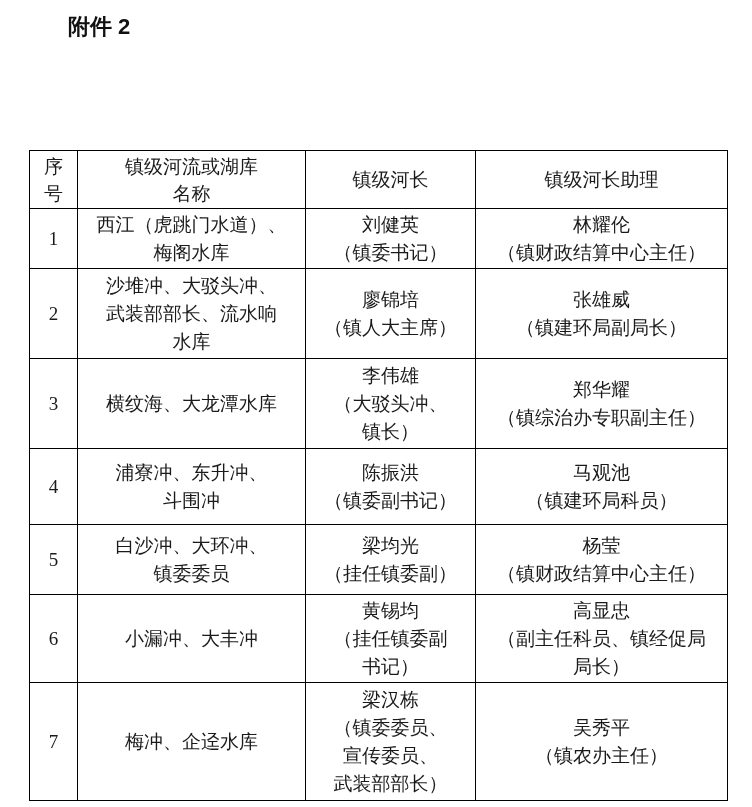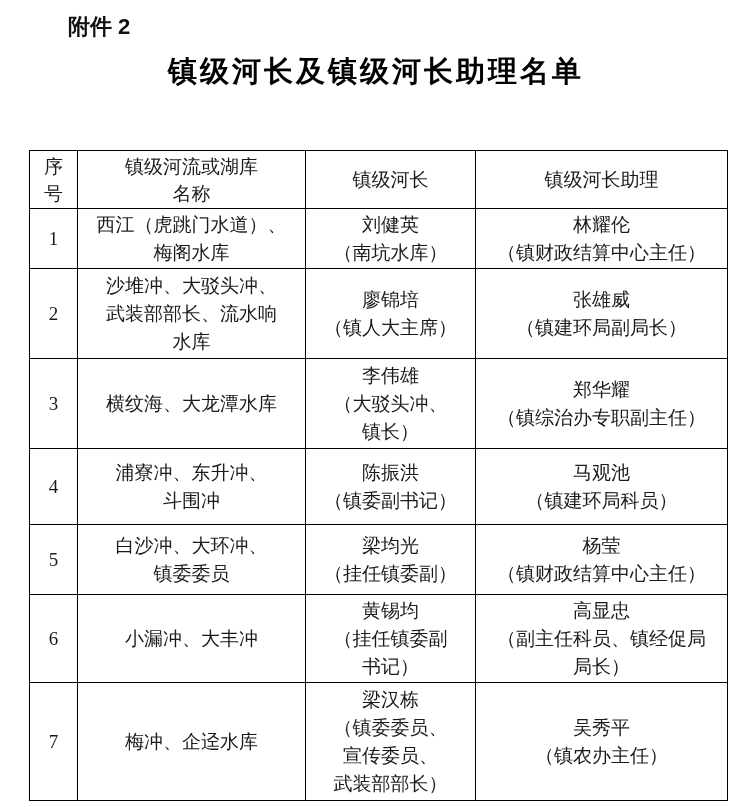--- a/index.html
+++ b/index.html
@@ -67,21 +67,20 @@
   tr.r-7 { height: 118px; }
   tr.r-header td { line-height: 27px; }
 </style>
 </head>
 <body>
 
 <div class="page">
 
   <div class="attachment-label">附件 2</div>
 
-  <div class="doc-title">镇级河长及镇级河长助理名单</div>
 
   <table class="roster">
     <colgroup>
       <col style="width:48px">
       <col style="width:228px">
       <col style="width:170px">
       <col style="width:252px">
     </colgroup>
     <tbody>
       <tr class="r-header">
@@ -90,21 +89,21 @@
         <td>镇级河流或湖库
 名称</td>
         <td>镇级河长</td>
         <td>镇级河长助理</td>
       </tr>
       <tr class="r-1">
         <td>1</td>
         <td>西江（虎跳门水道）、
 梅阁水库</td>
         <td>刘健英
-（南坑水库）</td>
+（镇委书记）</td>
         <td>林耀伦
 （镇财政结算中心主任）</td>
       </tr>
       <tr class="r-2">
         <td>2</td>
         <td>沙堆冲、大驳头冲、
 武装部部长、流水响
 水库</td>
         <td>廖锦培
 （镇人大主席）</td>

